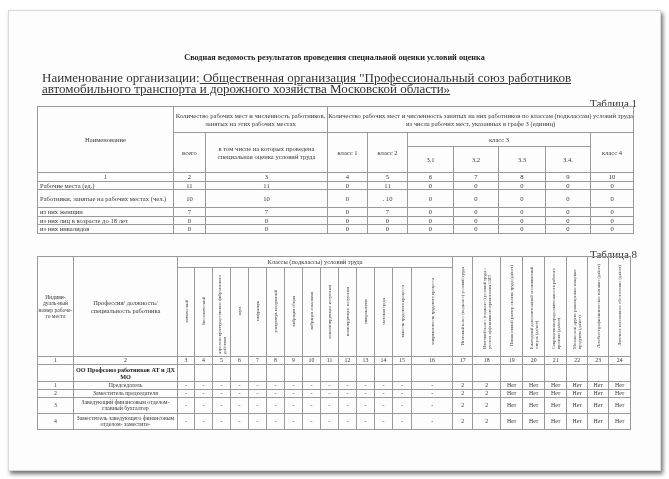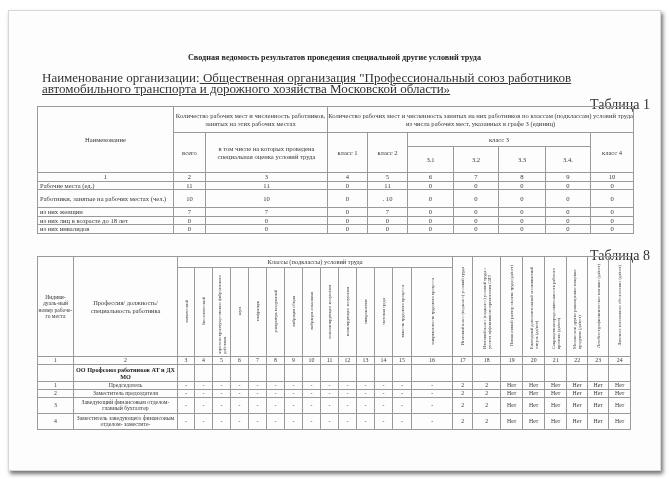--- a/index.html
+++ b/index.html
@@ -13,35 +13,35 @@
     box-shadow: 2px 3px 4px rgba(0,0,0,0.55);
   }
   .title {
     position: absolute; left: 0; top: 53px; width: 669px; text-align: center;
     font-size: 8.2px; font-weight: bold; color: #1e1e1e;
   }
   .org {
     position: absolute; left: 42px; top: 73px; width: 600px; font-size: 13px; line-height: 10.5px; color: #333;
   }
   .org .val { text-decoration: underline; }
-  .tlabel { position: absolute; font-size: 14px; color: #333; }
+  .tlabel { position: absolute; font-size: 11px; color: #333; }
   table { position: absolute; border-collapse: collapse; table-layout: fixed; }
   td { border: 1px solid #9a9a9a; padding: 0; text-align: center; vertical-align: middle; overflow: hidden; }
   #t1 { left: 37px; top: 106px; width: 596px; font-size: 6.6px; line-height: 7.6px; color: #3a3a3a; }
   #t1 td.left { text-align: left; padding-left: 2px; }
   #t2 { left: 37px; top: 256px; width: 593px; font-size: 5.8px; line-height: 6.6px; color: #3a3a3a; }
   .vert { writing-mode: vertical-rl; transform: rotate(180deg); font-size: 4.4px; line-height: 5px; text-align: left; margin: 0 auto; max-height: 86px; white-space: normal; display: inline-block; color: #444; }
   .bold { font-weight: bold; color: #222; }
 </style>
 </head>
 <body>
 
 <div class="page"></div>
 
-<div class="title">Сводная ведомость результатов проведения специальной другие условий труда</div>
+<div class="title">Сводная ведомость результатов проведения специальной оценки условий оценка</div>
 <div class="org">
   <span>Наименование организации:</span><span class="val"> Общественная организация "Профессиональный союз работников автомобильного транспорта и дорожного хозяйства Московской области»</span>
 </div>
 
 <div class="tlabel" style="left:590px; top:97px;">Таблица 1</div>
 
 <table id="t1">
   <colgroup>
     <col style="width:136px">
       <col style="width:32px">

